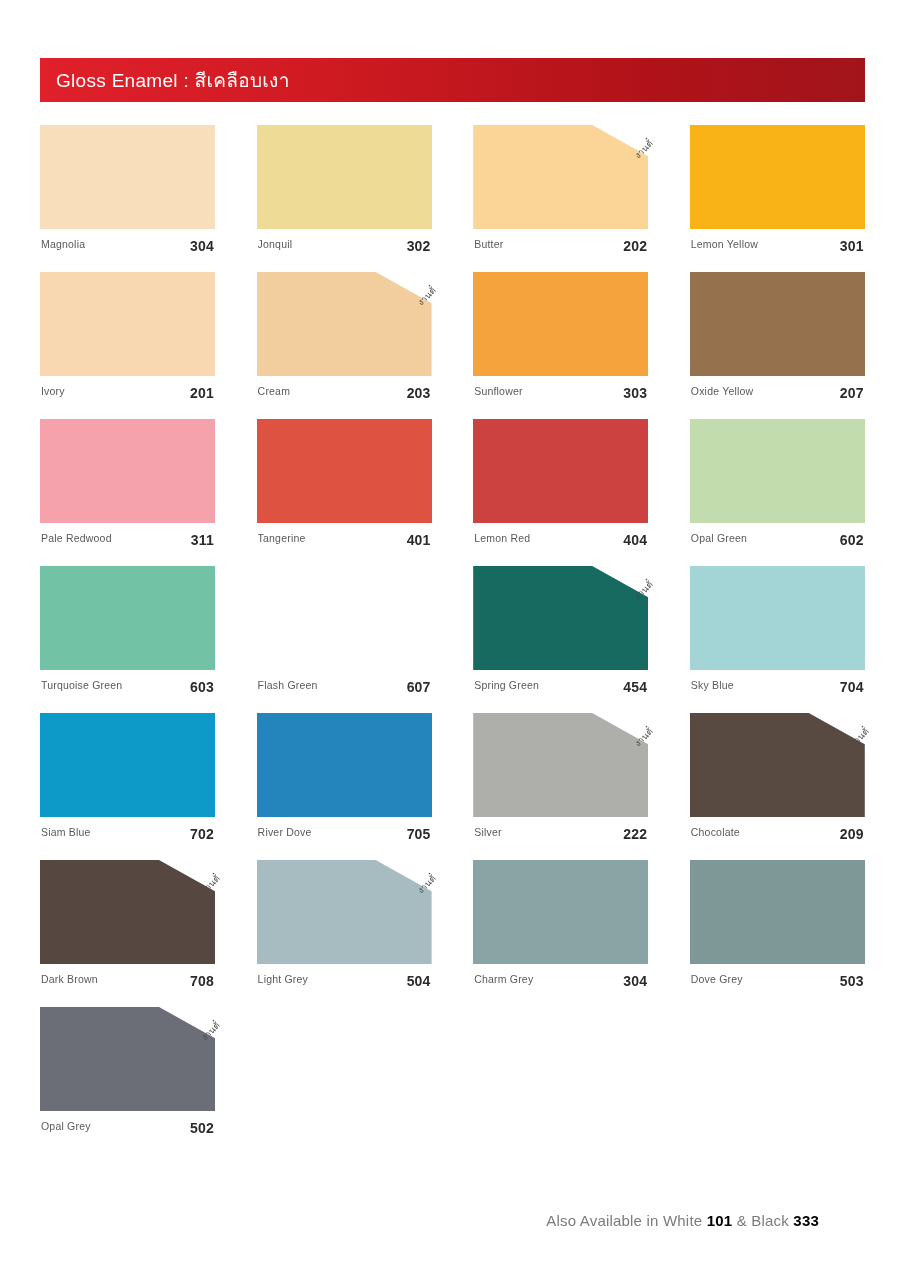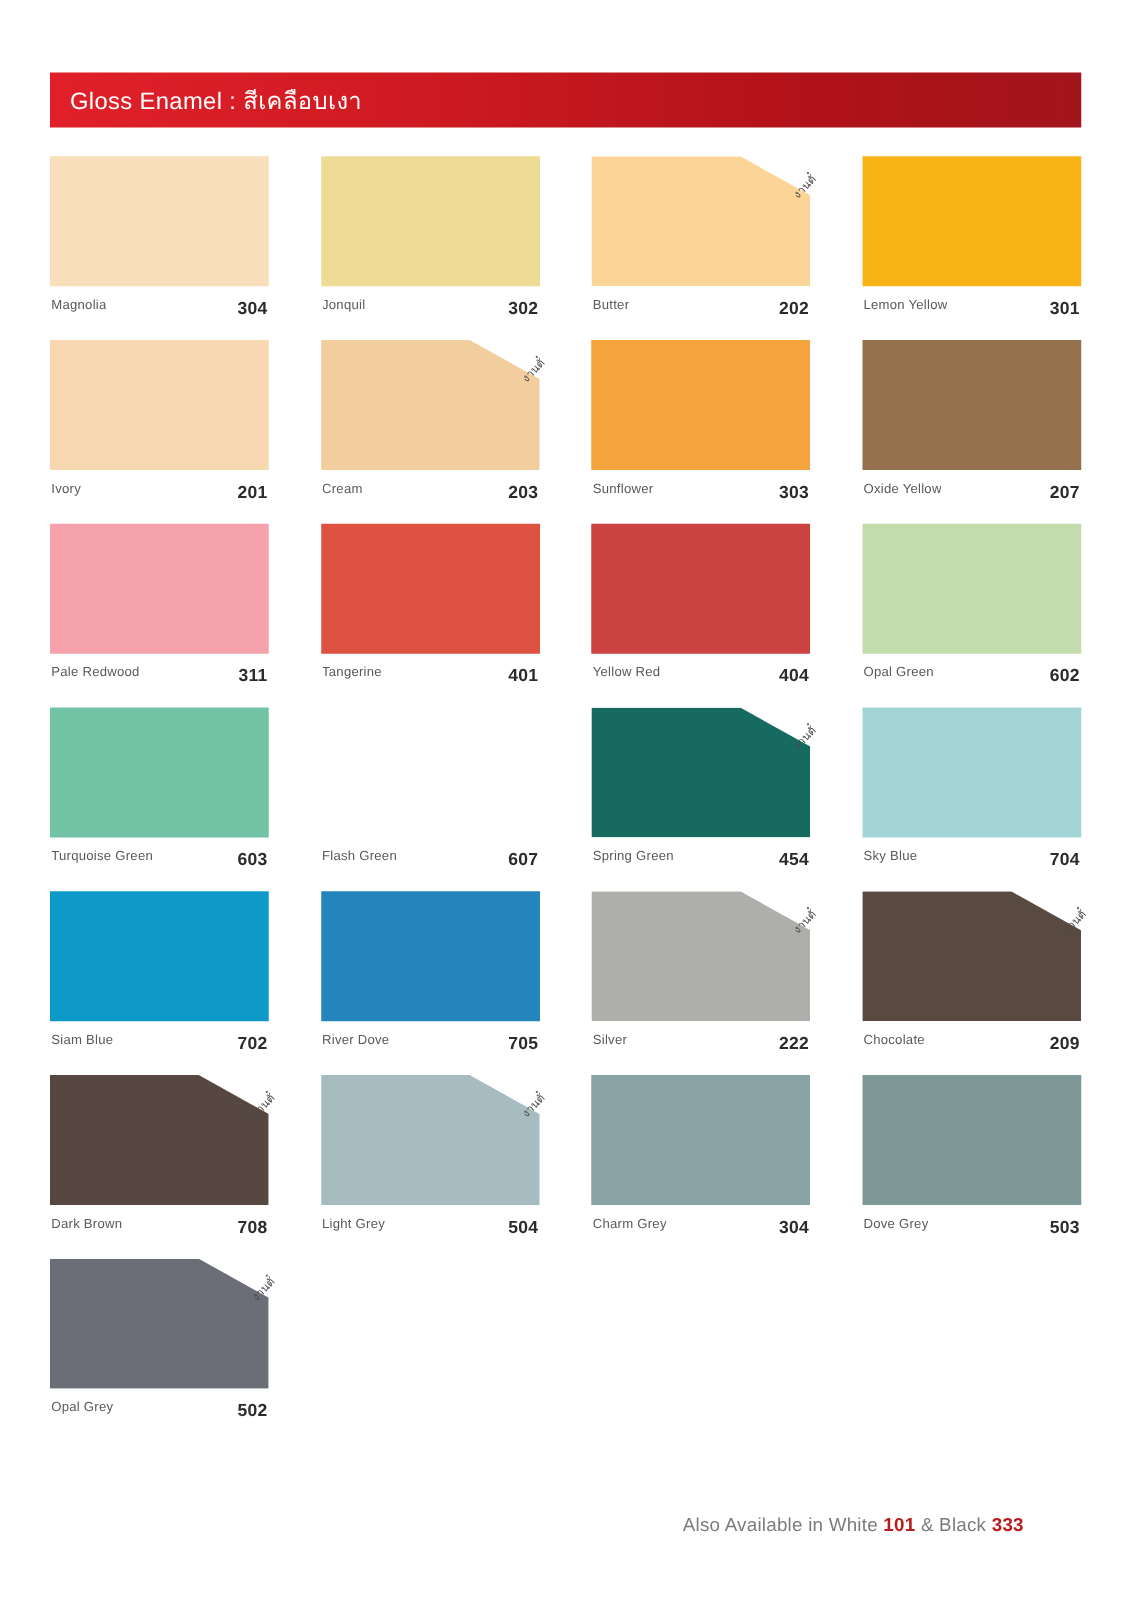--- a/index.html
+++ b/index.html
@@ -122,21 +122,21 @@
   .footer {
     position: absolute;
     right: 40px;
     top: 1212px;
     font-size: 15px;
     color: #7a7b7d;
     letter-spacing: 0.2px;
     white-space: nowrap;
   }
   .footer b {
-    color: #b91c1c;
+    color: #000000;
     font-weight: 700;
   }
 </style>
 </head>
 <body>
 
 <div class="page">
 
   <div class="header-band">
     <div class="header-title">Gloss Enamel : สีเคลือบเงา</div>
@@ -237,21 +237,21 @@
         <div class="caption">
           <span class="swatch-name">Tangerine</span>
           <span class="swatch-code">401</span>
         </div>
       </div>
       <div class="cell">
         <div class="chip-wrap">
           <div class="chip" style="background: rgb(203, 66, 64);"></div>
         </div>
         <div class="caption">
-          <span class="swatch-name">Yellow Red</span>
+          <span class="swatch-name">Lemon Red</span>
           <span class="swatch-code">404</span>
         </div>
       </div>
       <div class="cell">
         <div class="chip-wrap">
           <div class="chip" style="background: rgb(195, 220, 173);"></div>
         </div>
         <div class="caption">
           <span class="swatch-name">Opal Green</span>
           <span class="swatch-code">602</span>

